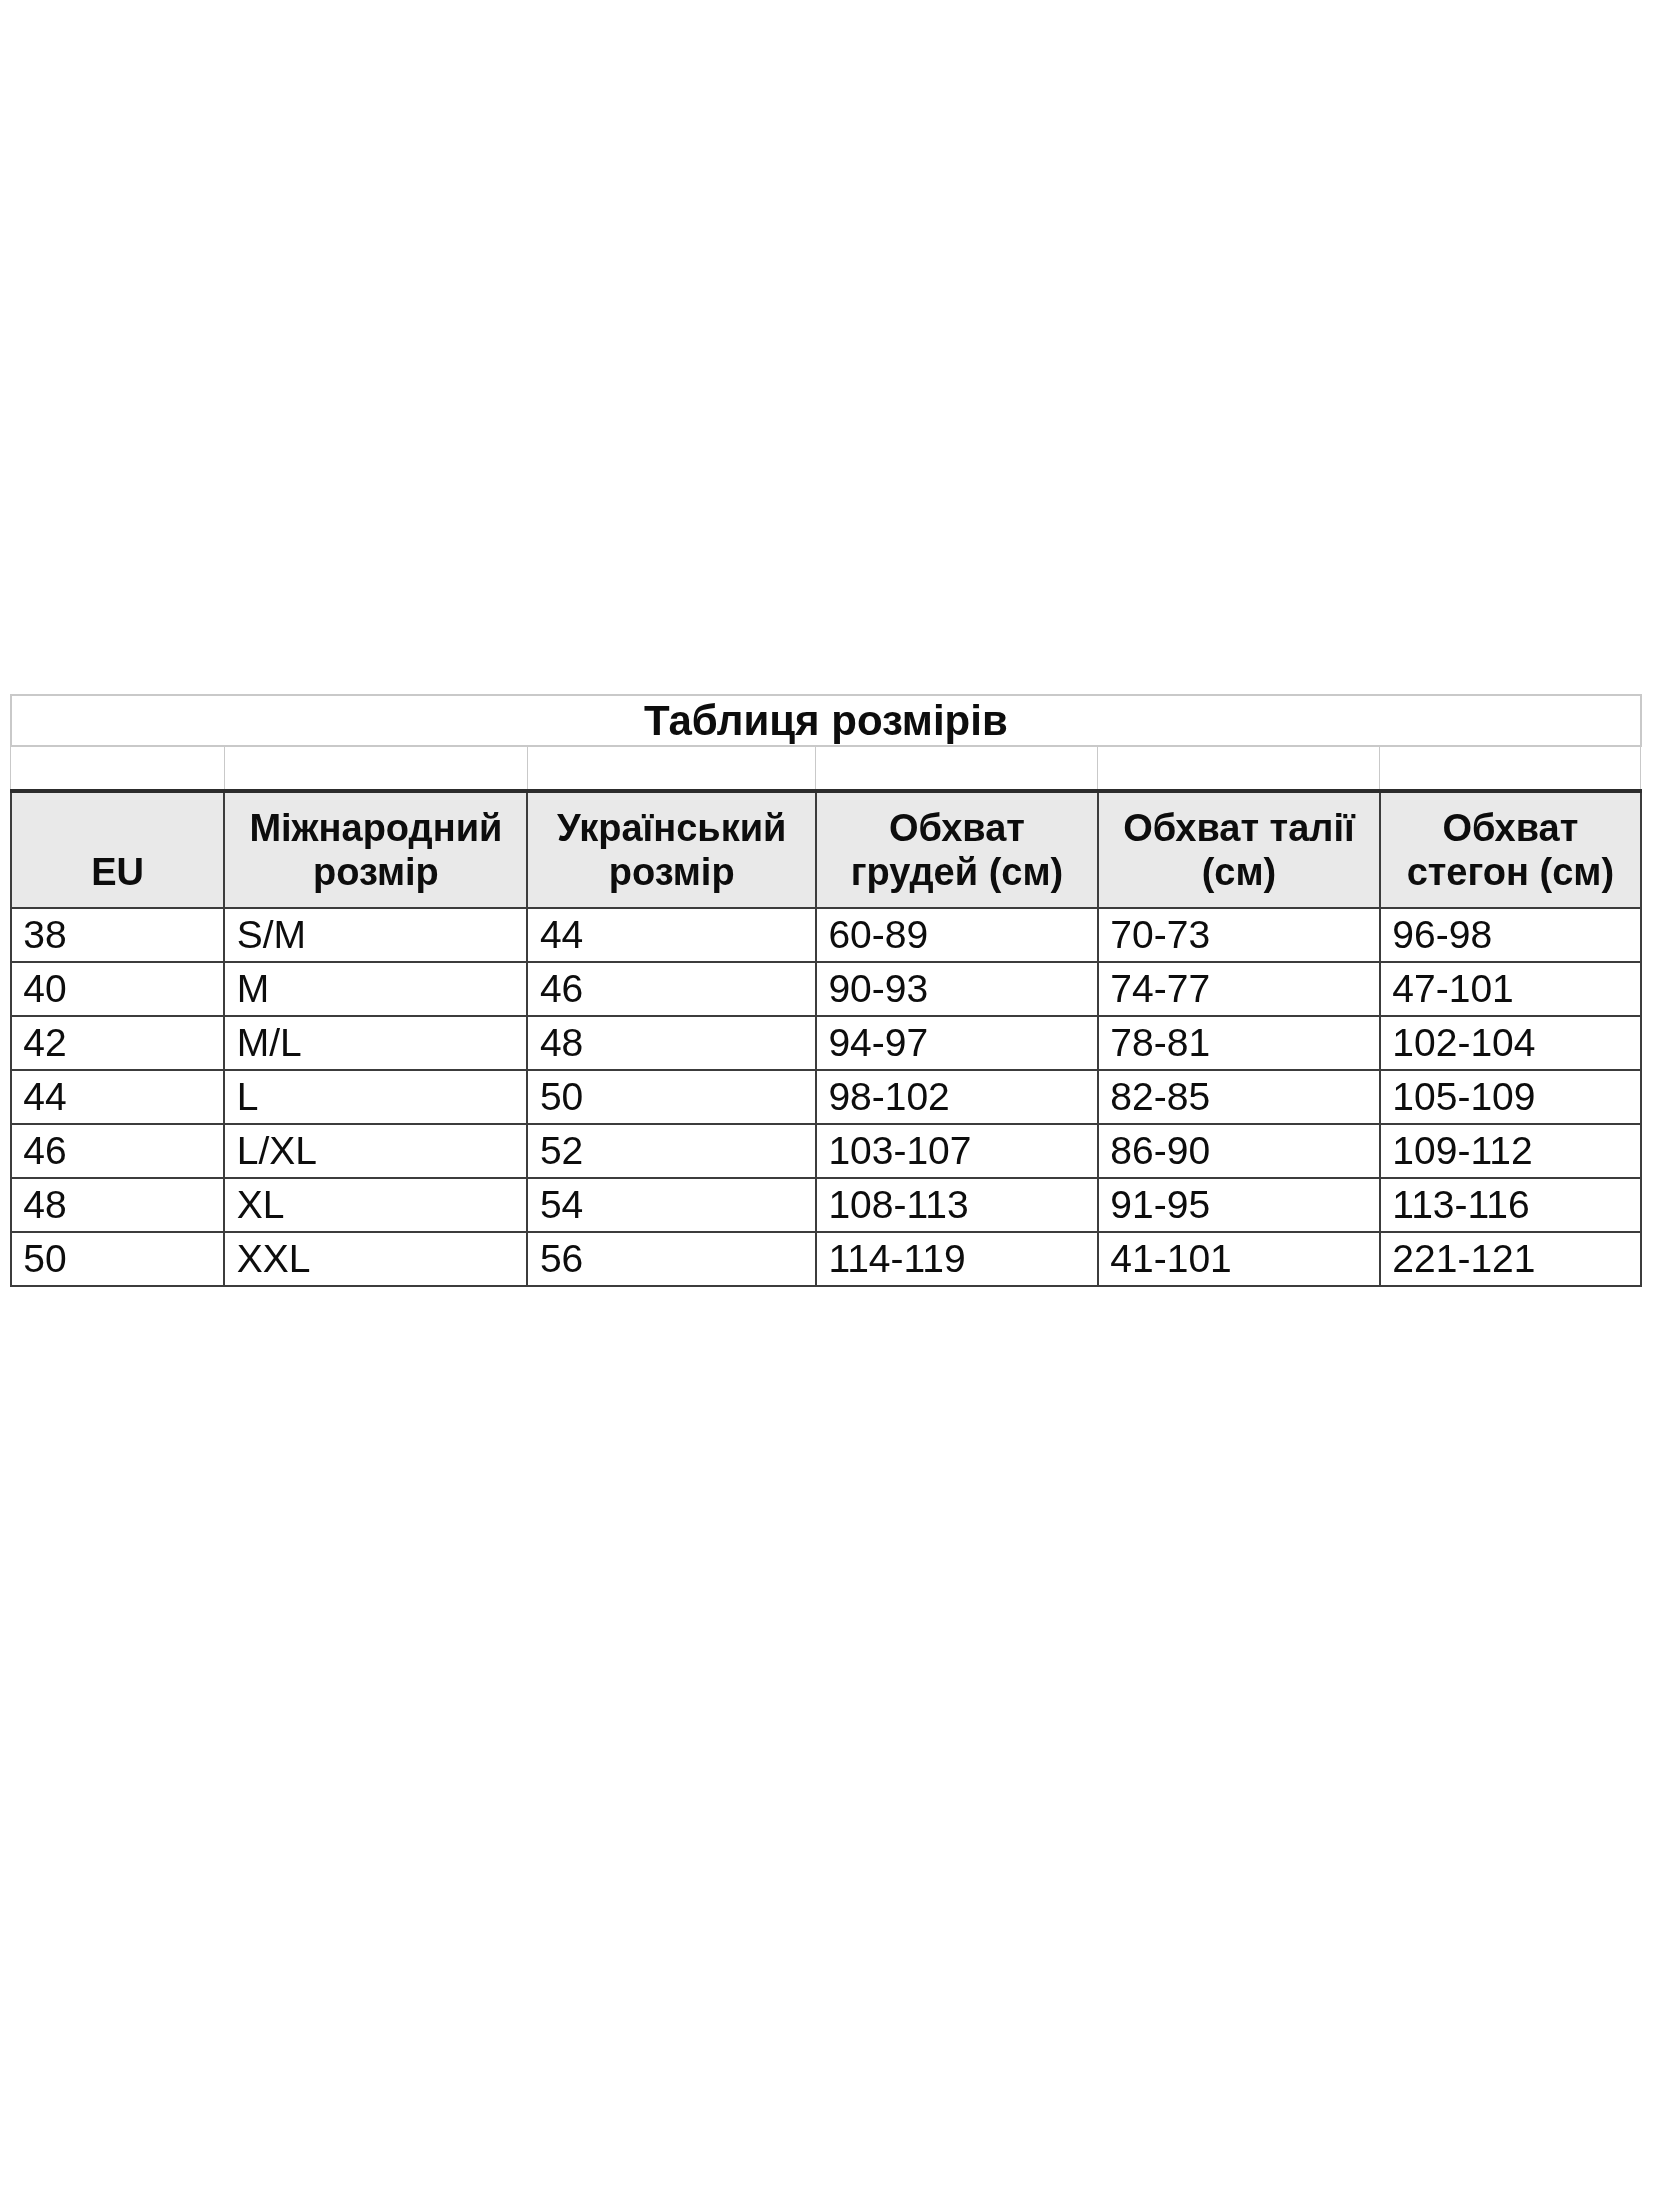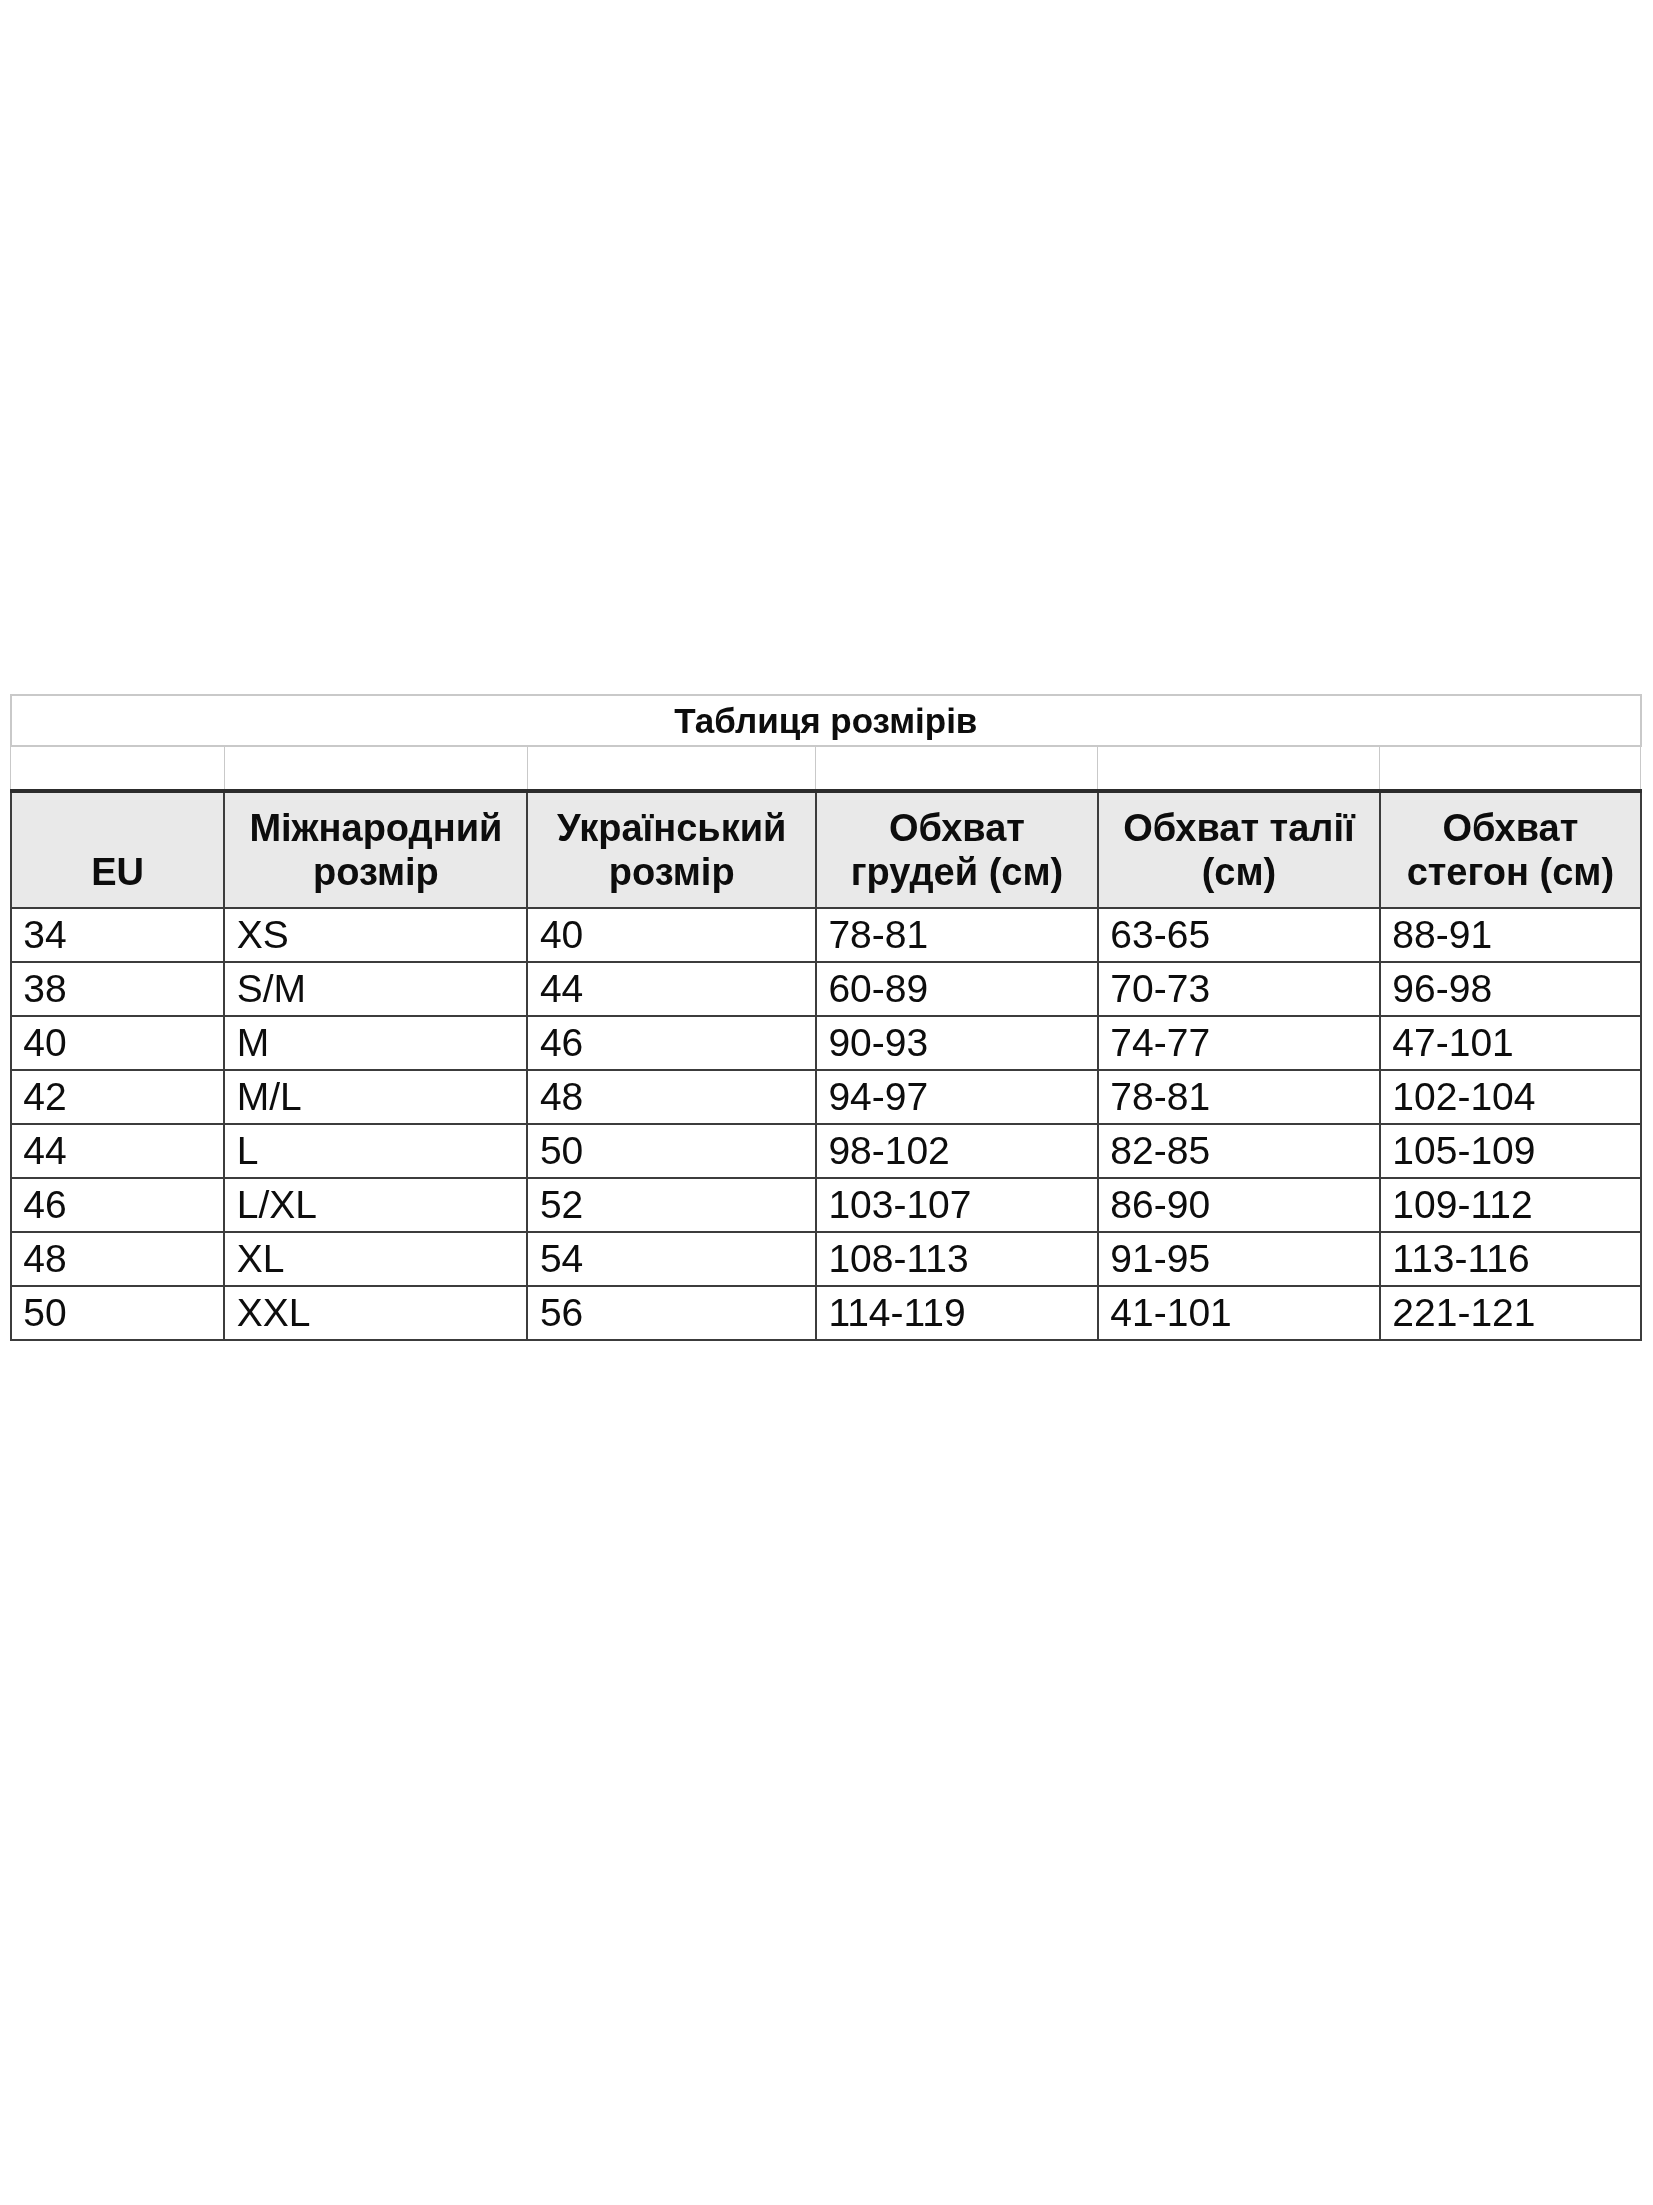--- a/index.html
+++ b/index.html
@@ -30,21 +30,21 @@
   col.c3{width:17.3%;}
   col.c4{width:17.3%;}
   col.c5{width:16.0%;}
   .title-row td{
     border:2.5px solid var(--grid-light);
     background:#fff;
     height:49px;
     text-align:center;
     vertical-align:middle;
     font-weight:bold;
-    font-size:35px;
+    font-size:42px;
     padding:0;
   }
   .spacer-row td{
     border:1.6px solid var(--grid-light);
     background:#fff;
     height:42px;
     padding:0;
   }
   .header-row th{
     border:2.5px solid var(--grid-dark);
@@ -103,28 +103,20 @@
         <th>Обхват
 грудей (см)</th>
         <th>Обхват талії
 (см)</th>
         <th>Обхват
 стегон (см)</th>
       </tr>
   </thead>
   <tbody>
       <tr>
-        <td>34</td>
-        <td>XS</td>
-        <td>40</td>
-        <td>78-81</td>
-        <td>63-65</td>
-        <td>88-91</td>
-      </tr>
-      <tr>
         <td>38</td>
         <td>S/M</td>
         <td>44</td>
         <td>60-89</td>
         <td>70-73</td>
         <td>96-98</td>
       </tr>
       <tr>
         <td>40</td>
         <td>M</td>

